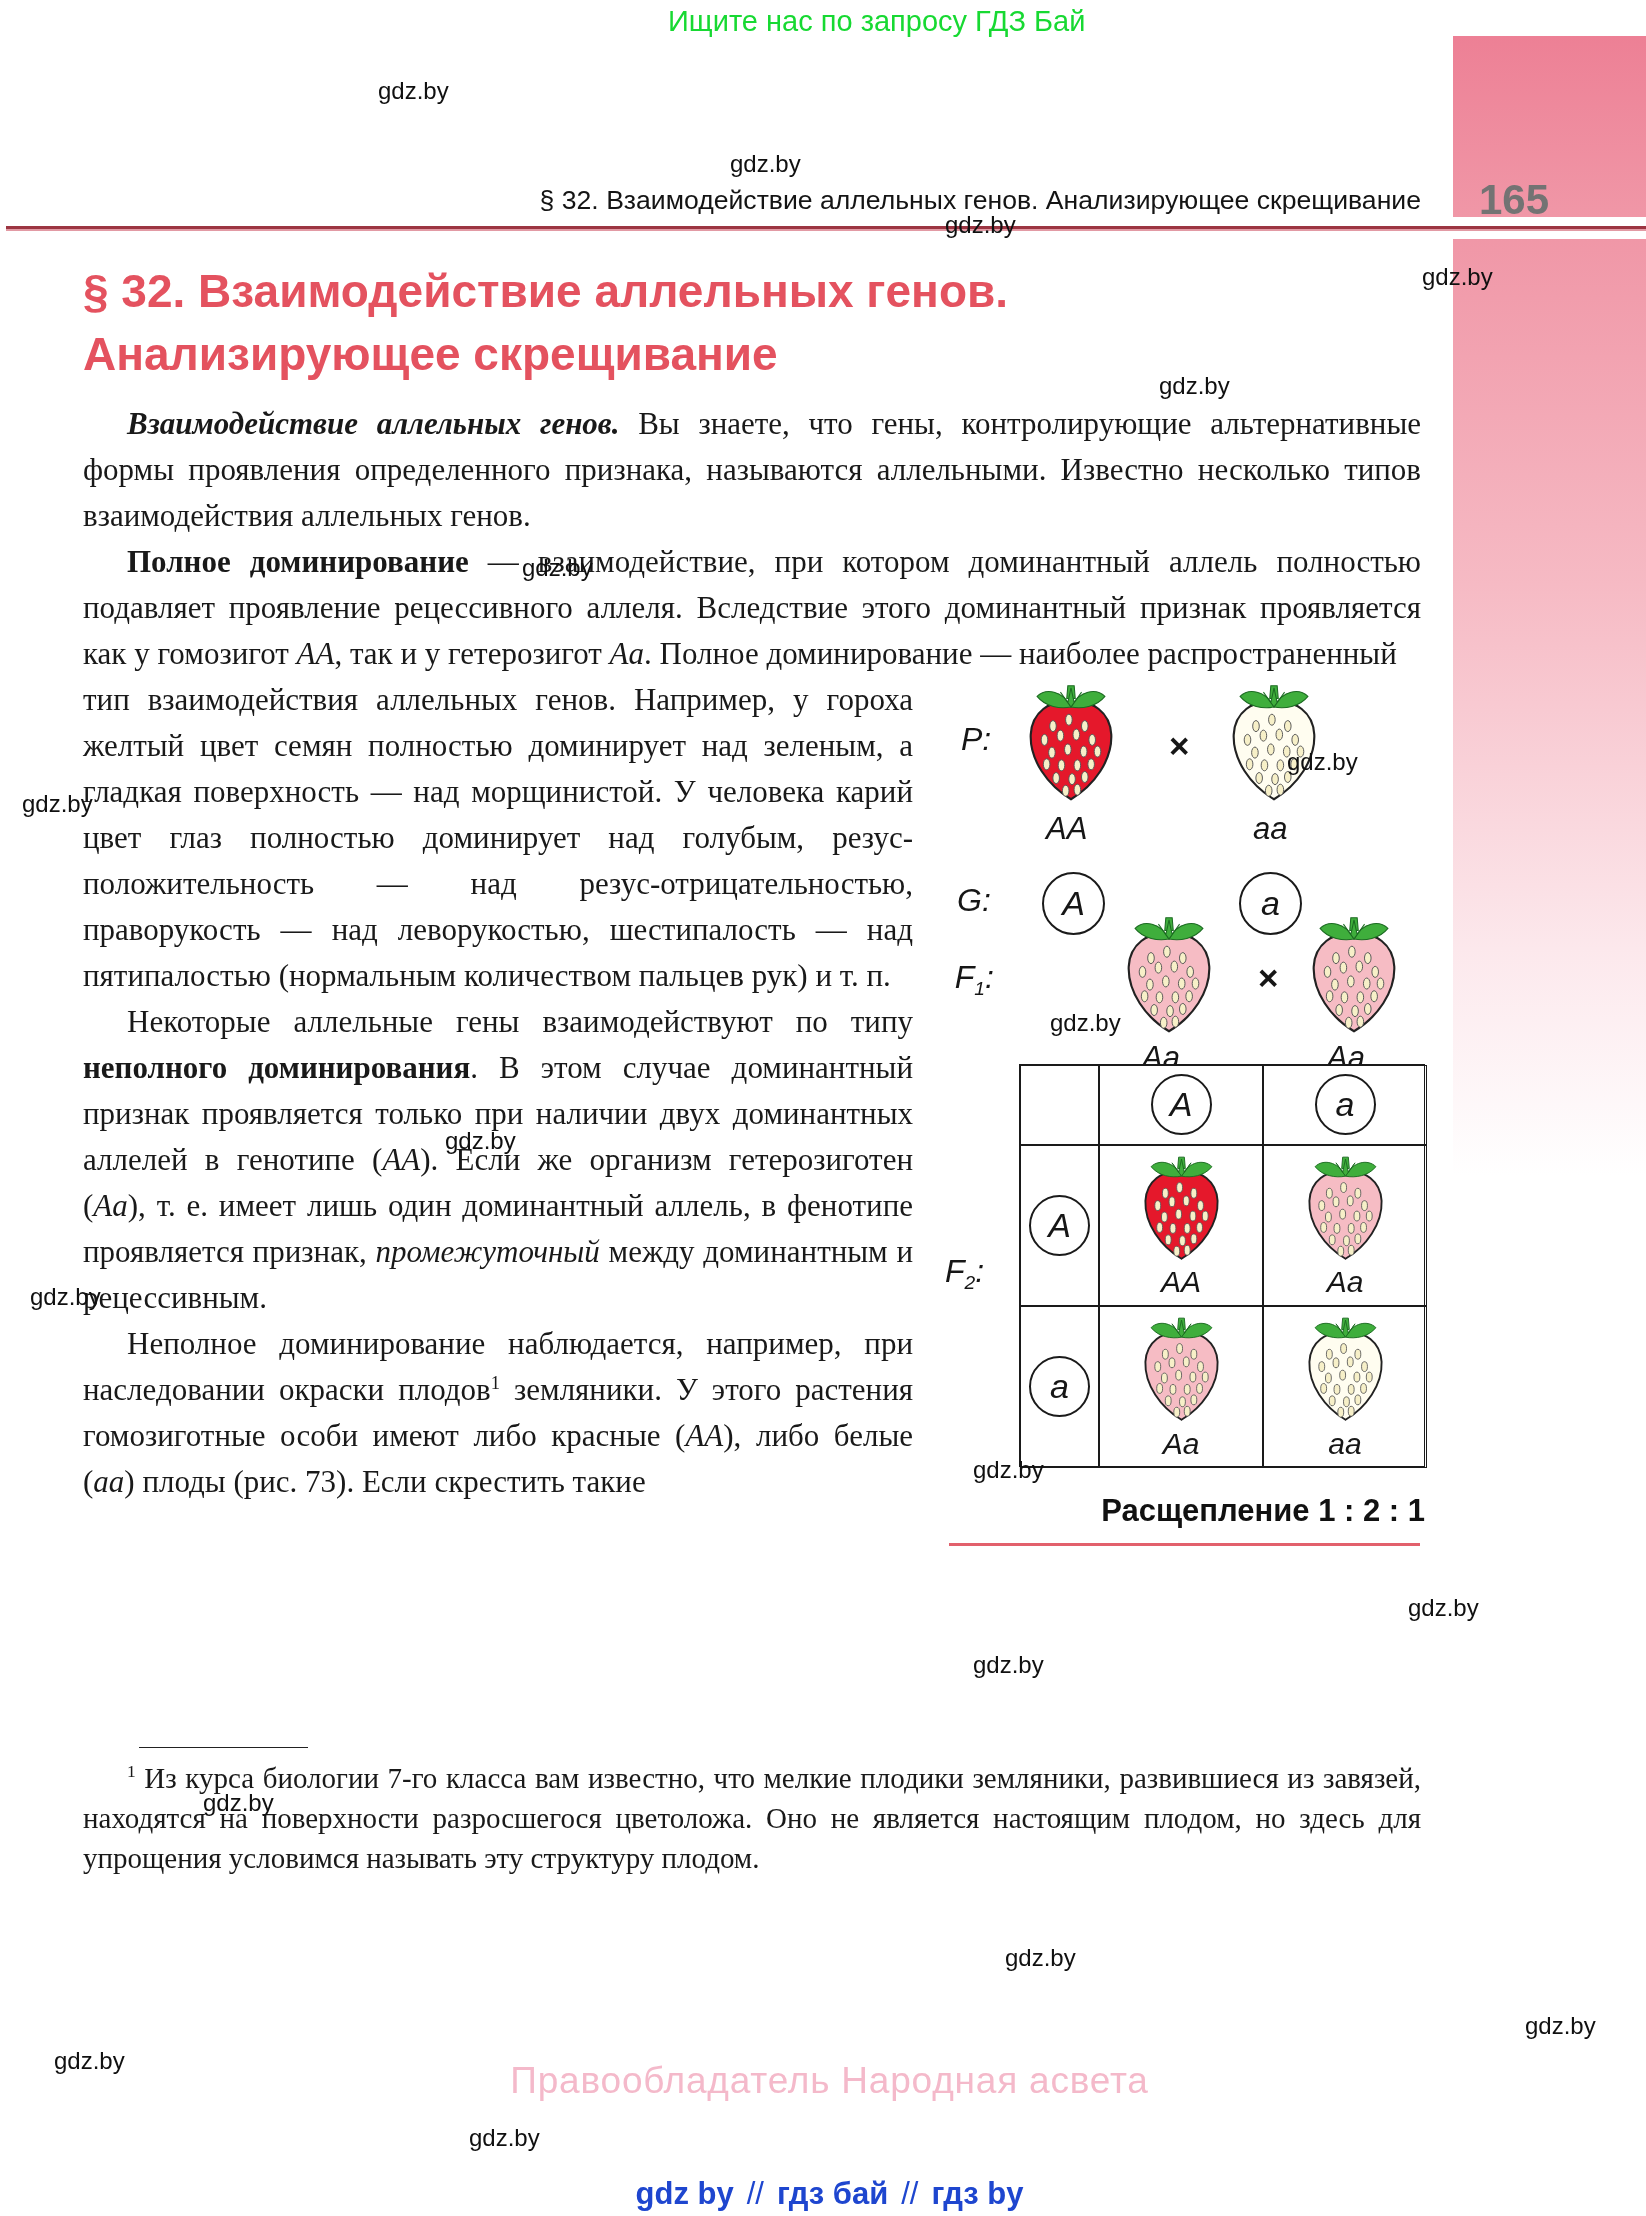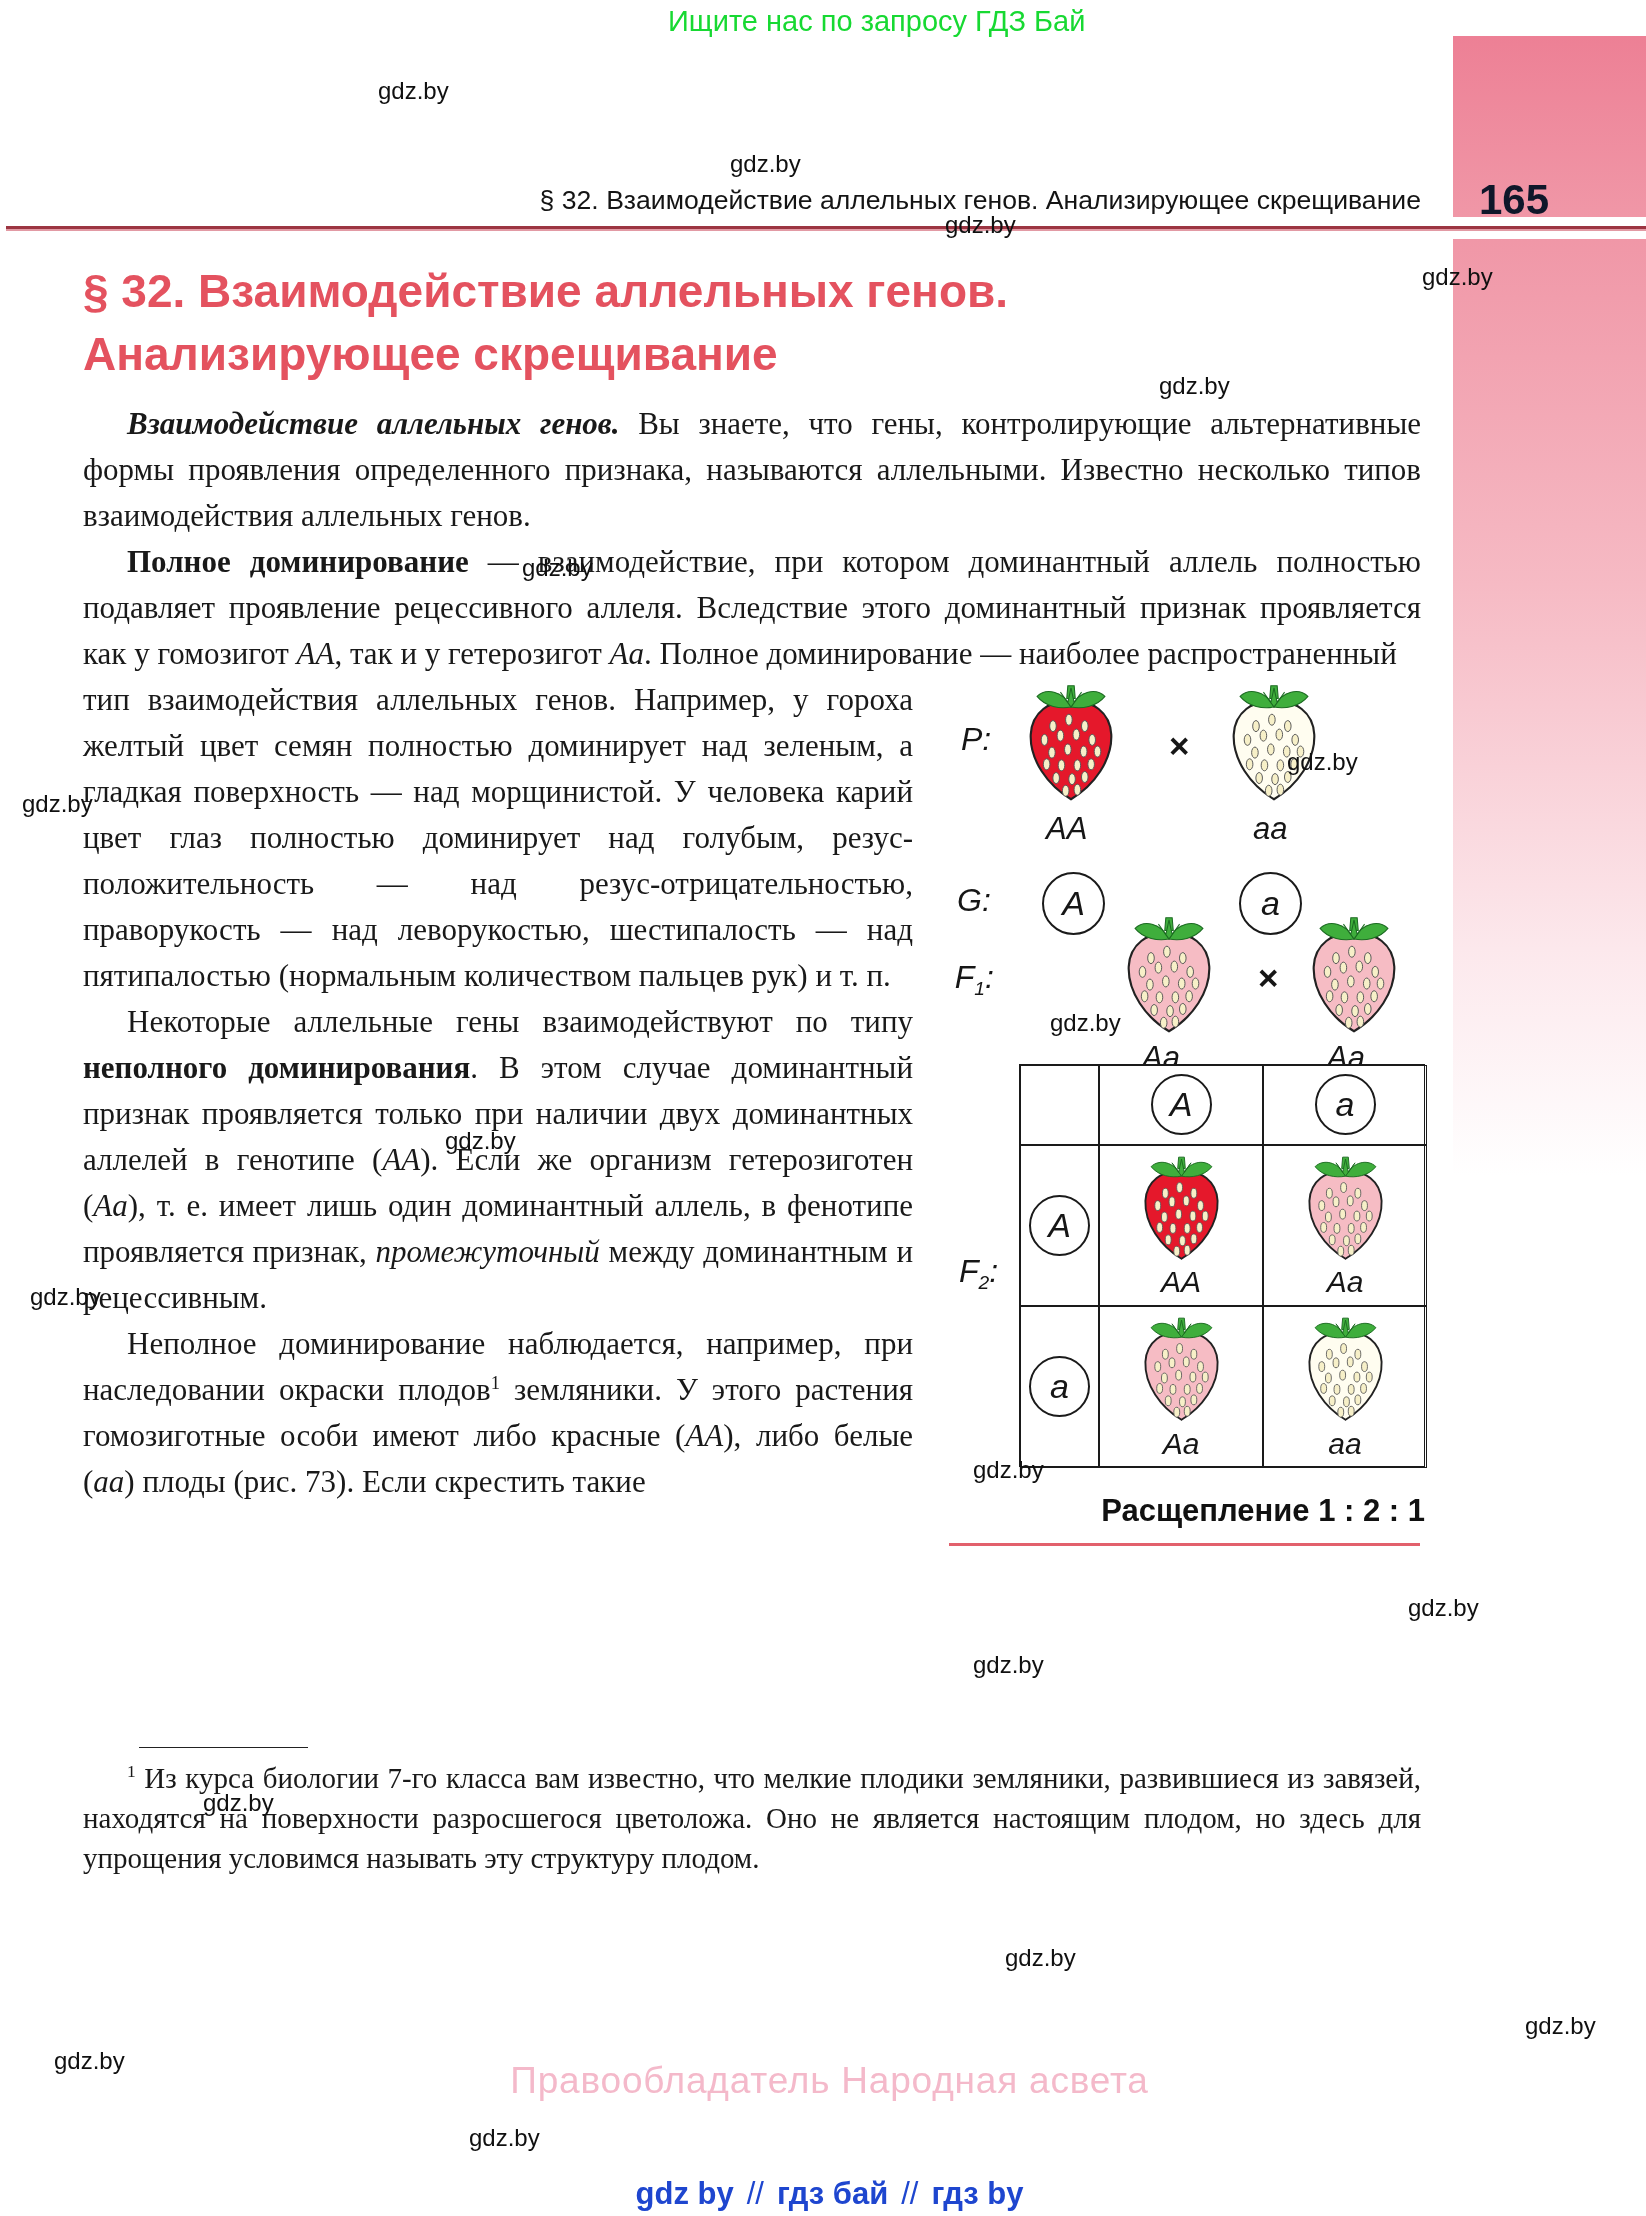--- a/index.html
+++ b/index.html
@@ -10,21 +10,21 @@
   .wm{position:absolute;font:24px "Liberation Sans",sans-serif;color:#101010;white-space:nowrap;}
 
   #top-banner{position:absolute;left:662px;top:4.8px;white-space:nowrap;
         font:29px "Liberation Sans",sans-serif;color:var(--banner-green);}
 
   #sidebar-top{position:absolute;left:1447px;top:36px;width:200px;height:181px;
         background:linear-gradient(180deg,var(--sidebar-pink) 0%,#f097a7 100%);}
   #sidebar-bottom{position:absolute;left:1447px;top:239px;width:200px;height:986px;
         background:linear-gradient(180deg,#f097a7 0%,#f6bac4 35%,#fce8ec 72%,#ffffff 95%);}
   #page-number{position:absolute;left:1473px;top:176px;
-        font:bold 42px "Liberation Sans",sans-serif;color:#0f172a;}
+        font:bold 42px "Liberation Sans",sans-serif;color:#737373;}
 
   #running-header{position:absolute;right:232px;top:185px;white-space:nowrap;
         font:26.6px "Liberation Sans",sans-serif;color:#141414;}
 
   #header-rule{position:absolute;left:0;top:226px;width:1647px;height:4.8px;
         background:linear-gradient(180deg,var(--rule-dark) 0 55%,var(--rule-light) 55% 100%);}
 
   #section-title{position:absolute;left:77px;top:260px;
         font:bold 46px/63px "Liberation Sans",sans-serif;color:var(--accent-red);}
 
@@ -228,21 +228,21 @@
               <ellipse cx="56" cy="104" rx="3.1" ry="5.2" fill="#f7f0c8" stroke="#555" stroke-width="0.9"></ellipse>
               <path d="M47 6 L53 6 L54 18 L46 18 Z" fill="#3fae3c" stroke="#1c6b22" stroke-width="1"></path>
               <path d="M50 26 C42 10 26 8 18 16 C26 26 40 28 50 26 Z" fill="#3fae3c" stroke="#1c6b22" stroke-width="1"></path>
               <path d="M50 26 C58 10 74 8 82 16 C74 26 60 28 50 26 Z" fill="#3fae3c" stroke="#1c6b22" stroke-width="1"></path>
               <path d="M50 26 L40 12 L47 22 L50 8 L53 22 L60 12 Z" fill="#3fae3c" stroke="#1c6b22" stroke-width="1"></path>
             </svg>
           </span>
         <span class="geno" style="left:205px;top:361px">Aa</span>
         <span class="geno" style="left:390px;top:361px">Aa</span>
 
-        <span class="rowlab" style="left:22px;top:574px">F<sub>2</sub>:</span>
+        <span class="rowlab" style="left:8px;top:574px">F<sub>2</sub>:</span>
         <div class="punnett">
           <div class="pcell"></div>
           <div class="pcell">
               <span class="gcircle">
                 <span>A</span>
               </span>
             </div>
           <div class="pcell">
               <span class="gcircle">
                 <span>a</span>

